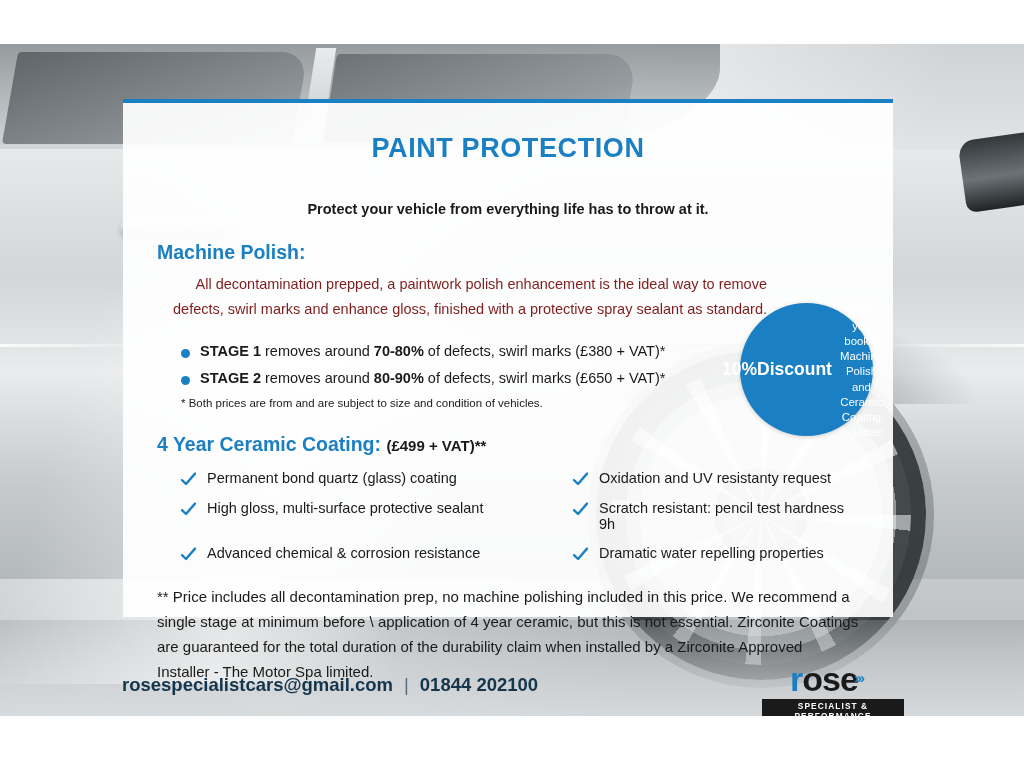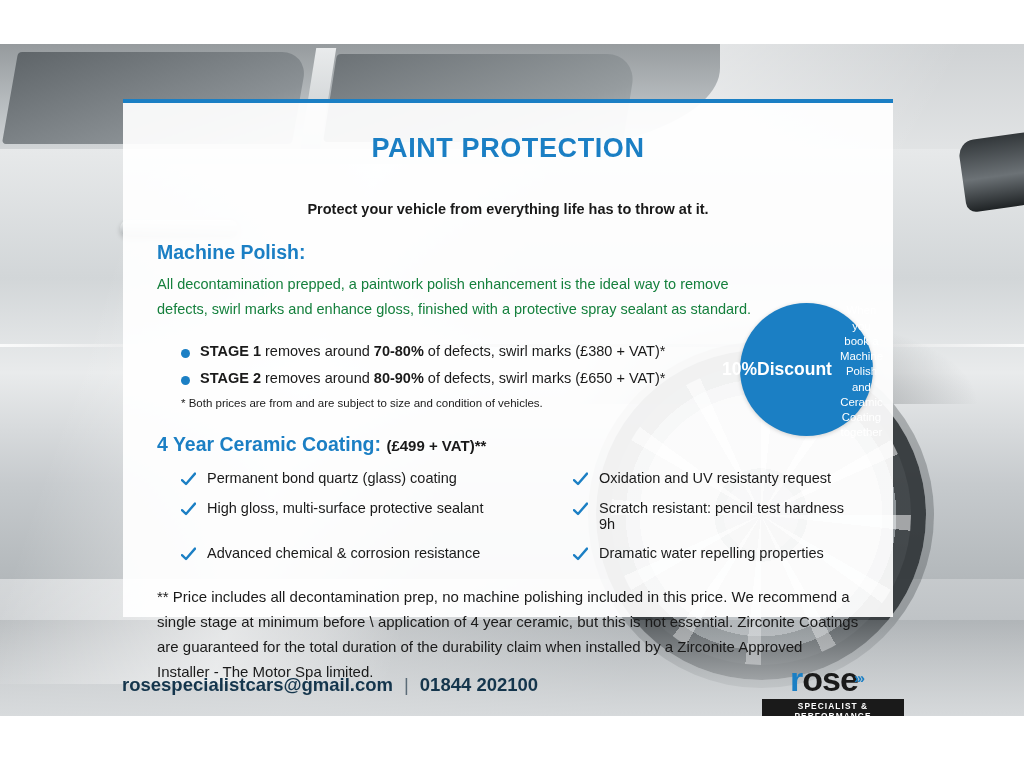--- a/index.html
+++ b/index.html
@@ -145,25 +145,26 @@
     font-size: 19.5px;
     font-weight: bold;
     margin-top: 24px;
   }
   .h2 .price-note {
     color: #1a1a1a;
     font-size: 15px;
     font-weight: bold;
   }
   .para {
-    color: #15803d;
+    color: #7f1d1d;
     font-size: 14.5px;
     line-height: 1.75;
     margin-top: 8px;
     max-width: 610px;
+    text-align: right;
   }
   .stages { margin-top: 20px; padding-left: 24px; }
   .stage-row {
     display: flex; align-items: flex-start; gap: 10px;
     font-size: 14.5px; color: #1a1a1a; margin-bottom: 11px;
   }
   .dot {
     flex: 0 0 auto;
     width: 9px; height: 9px; border-radius: 50%;
     background: #1b7fc4; margin-top: 6px;

